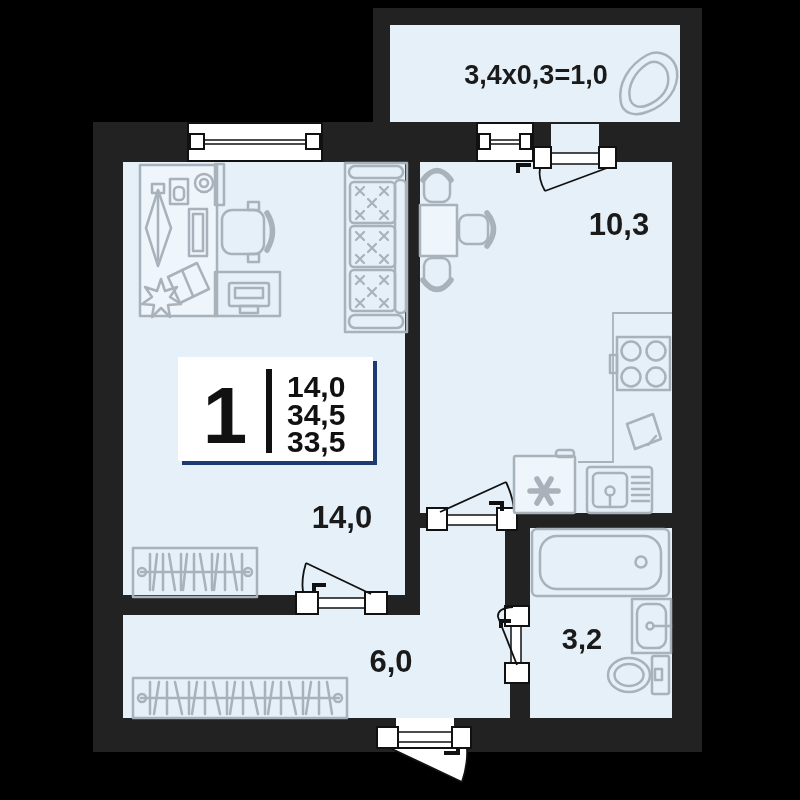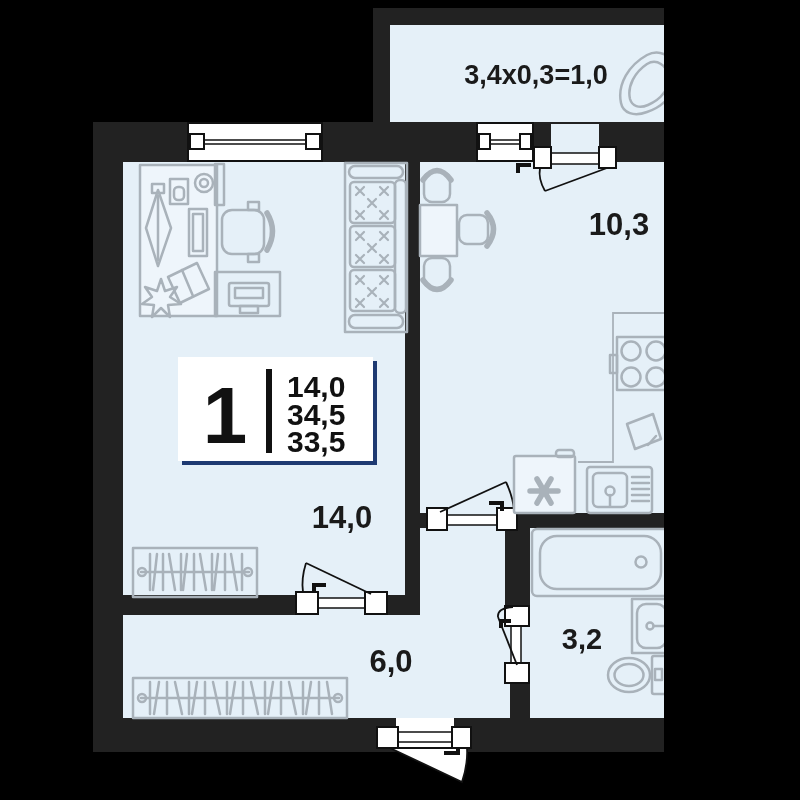--- a/index.html
+++ b/index.html
@@ -1,16 +1,16 @@
 <!DOCTYPE html>
 <html><head>
 <meta charset="utf-8">
 <style>
   html,body{margin:0;padding:0;background:#000;}
-  .stage{position:relative;width:664px;height:800px;background:#000;overflow:hidden;text-align:center;}
+  .stage{position:relative;width:800px;height:800px;background:#000;overflow:hidden;text-align:center;}
   svg{display:block;}
   .wall{fill:#222222;}
   .floor{fill:#e5f0f8;}
   .furn{stroke:#a9b2ba;fill:none;stroke-width:2.5;stroke-linejoin:round;stroke-linecap:round;}
   .furnfill{stroke:#a9b2ba;fill:#eef5fb;stroke-width:2.5;stroke-linejoin:round;}
   .thick{stroke:#a9b2ba;fill:none;stroke-width:5.5;stroke-linecap:round;}
   .thin{stroke:#a9b2ba;fill:none;stroke-width:1.8;}
   .xmk{stroke:#a9b2ba;stroke-width:2.2;stroke-linecap:round;}
   .door{stroke:#111;fill:none;stroke-width:1.8;}
   .jamb{fill:#ffffff;stroke:#111;stroke-width:2;}

